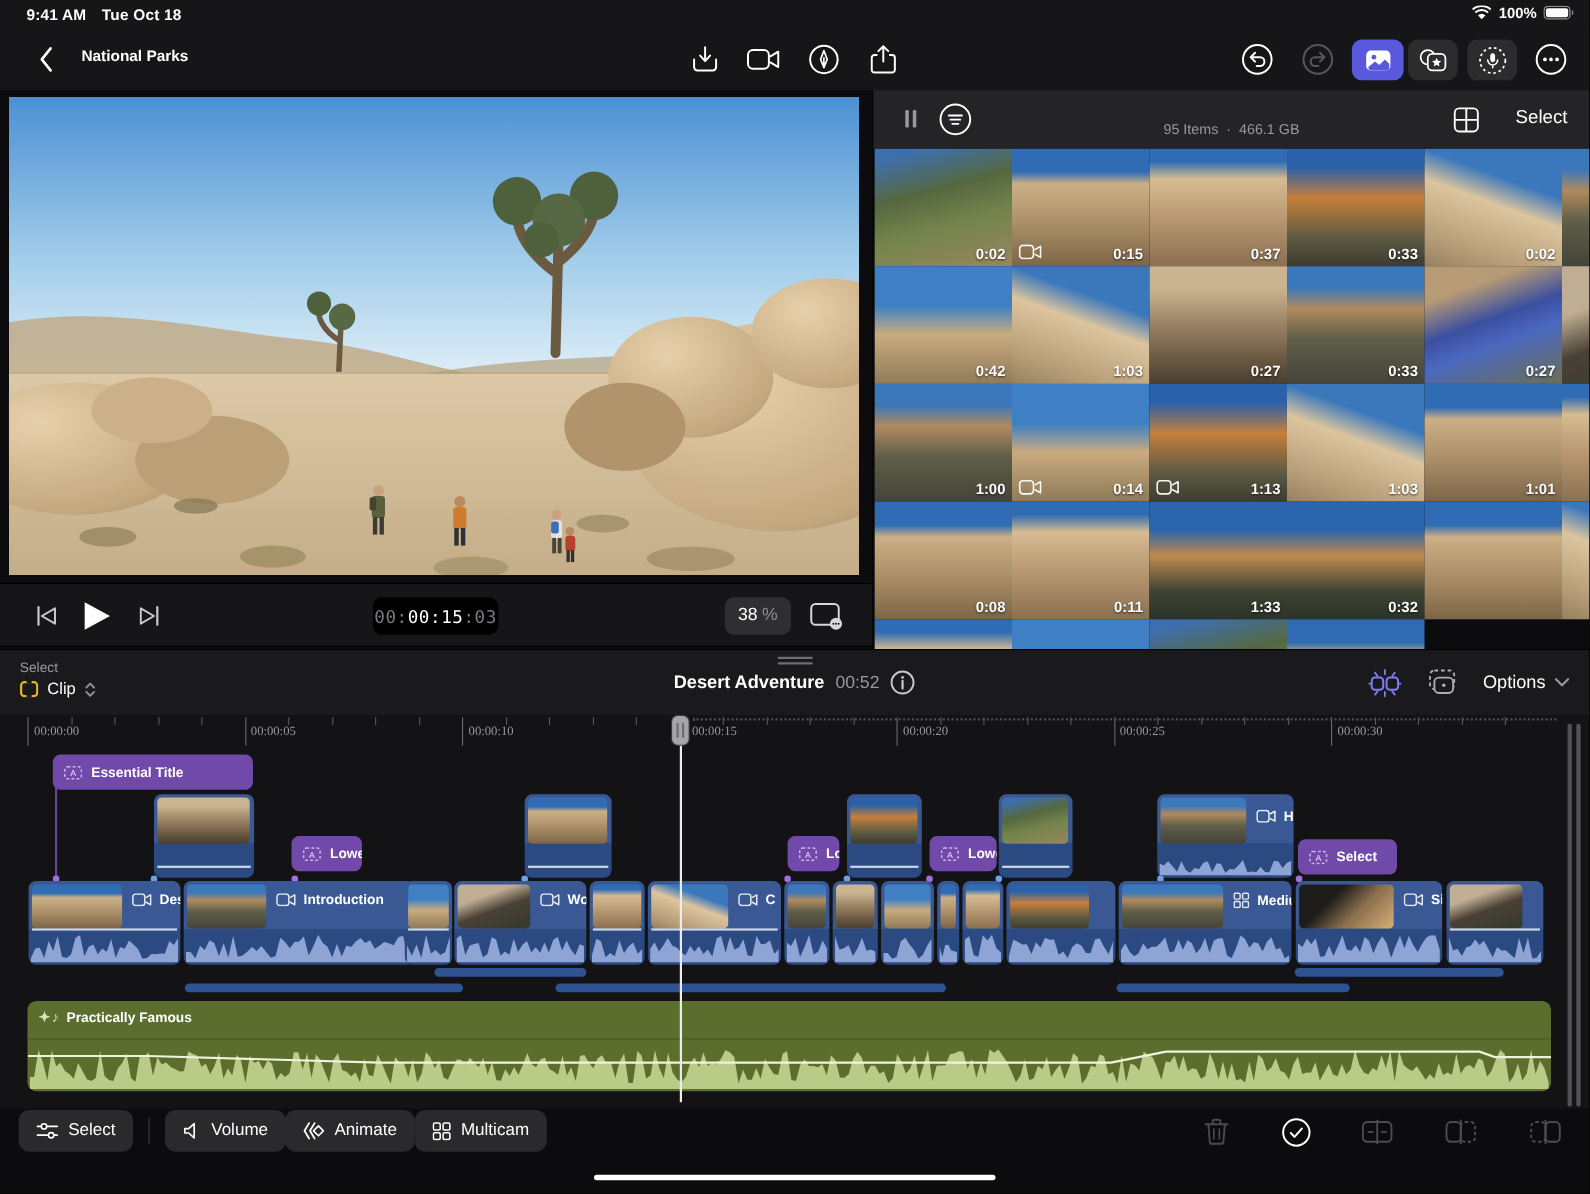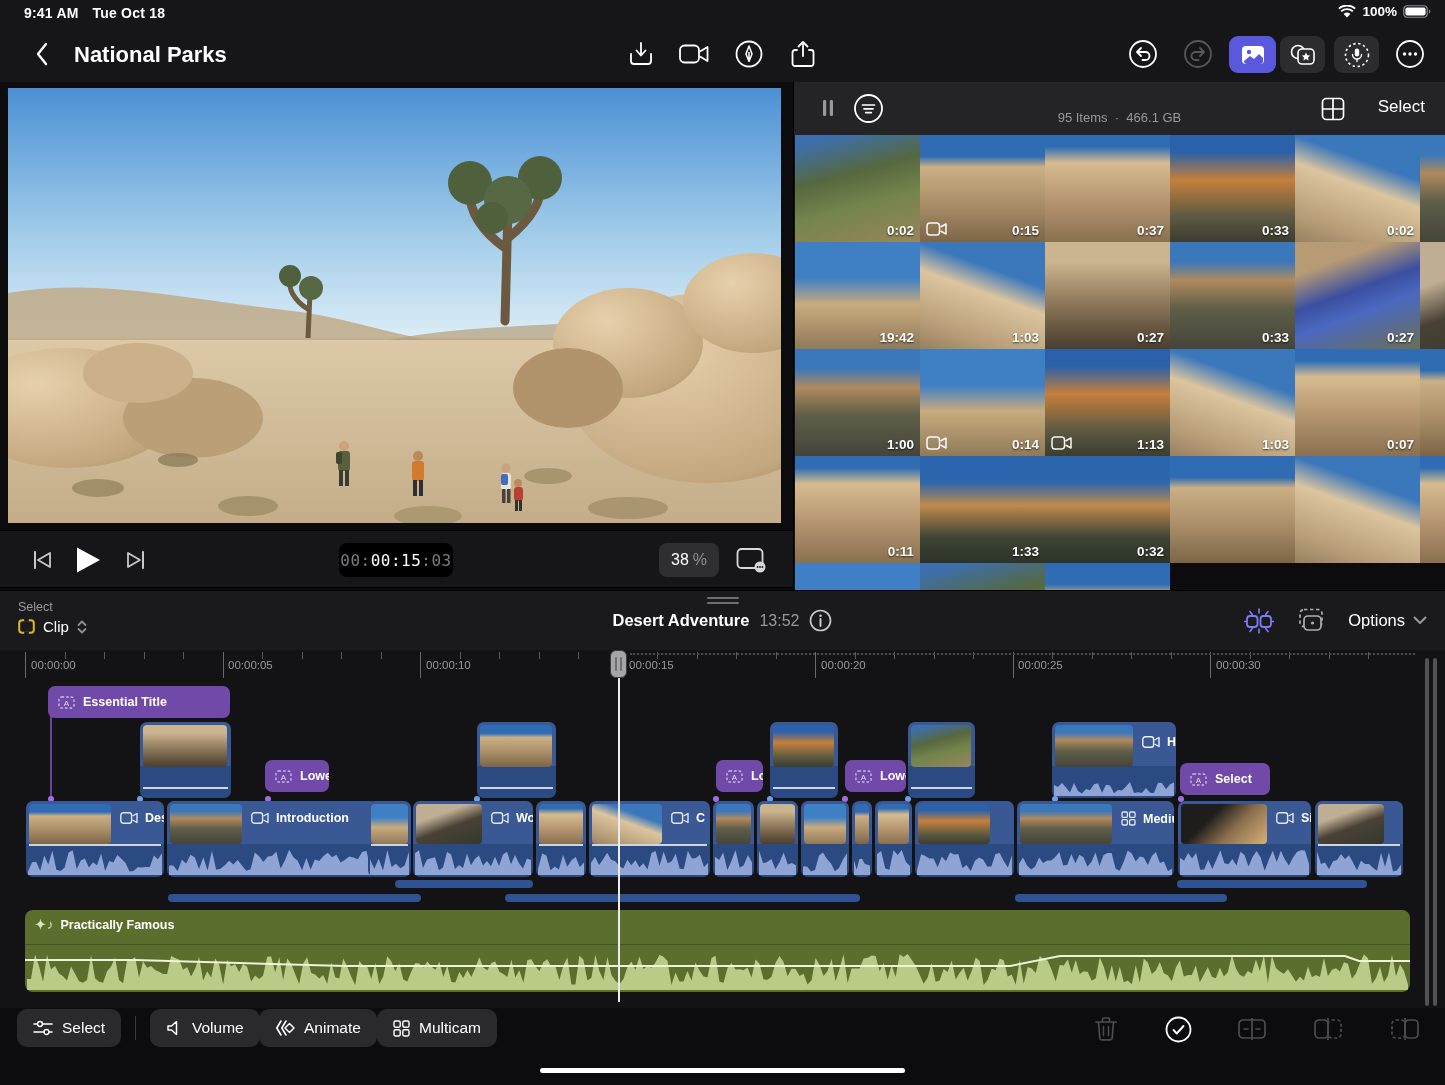--- a/index.html
+++ b/index.html
@@ -13,21 +13,21 @@
 
   
   .status-bar { position:absolute; left:0; top:0; width:100%; height:26px; background:#161618; color:#fff; }
   .status-left { position:absolute; left:24px; top:5px; font-size:14px; font-weight:700; letter-spacing:.2px; }
   .status-left .date { font-weight:700; margin-left:14px; }
   .status-right { position:absolute; right:14px; top:4px; display:flex; align-items:center; gap:6px; font-size:13.5px; font-weight:700; }
 
   
   .app-toolbar { position:absolute; left:0; top:26px; width:100%; height:56px; background:#161618; }
   .back-btn { position:absolute; left:28px; top:14px; width:26px; height:28px; display:flex; align-items:center; justify-content:center; }
-  .doc-title { position:absolute; left:74px; top:16px; font-size:22px; font-weight:700; color:#fff; }
+  .doc-title { position:absolute; left:74px; top:16px; font-size:14px; font-weight:700; color:#fff; }
   .tb-icon { position:absolute; top:14px; width:30px; height:28px; display:flex; align-items:center; justify-content:center; color:#fff; }
   .tb-btn { position:absolute; top:10px; height:37px; border-radius:9px; display:flex; align-items:center; justify-content:center; }
   .tb-dark { background:#2c2c2e; }
   .tb-blue { background:#5a58dc; }
 
   
   .viewer { position:absolute; left:8px; top:88px; width:773px; height:435px; background:#000; overflow:hidden; }
   .transport { position:absolute; left:0; top:530px; width:793px; height:58px; background:#161618; border-top:1px solid #000; border-bottom:1px solid #000; }
   .t-icon { position:absolute; top:14px; width:32px; height:30px; display:flex; align-items:center; justify-content:center; }
   .timecode { position:absolute; left:339px; top:12px; width:114px; height:34px; background:#000; border-radius:8px; display:flex; align-items:center; justify-content:center; font-family:"DejaVu Sans Mono", monospace; font-size:16px; letter-spacing:.5px; }
@@ -68,21 +68,21 @@
   .proj-center { position:absolute; left:0; top:0; width:100%; height:100%; display:flex; align-items:center; justify-content:center; gap:10px; pointer-events:none; }
   .proj-title { color:#fff; font-size:16.5px; font-weight:600; }
   .proj-dur { color:#98989d; font-size:16px; }
   .drag-handle { position:absolute; left:707px; top:6px; width:32px; }
   .drag-handle div { height:2px; background:#6e6e73; border-radius:2px; margin-bottom:3px; }
   .tlh-right { position:absolute; right:18px; top:0; height:100%; display:flex; align-items:center; gap:22px; }
   .options-lbl { color:#fff; font-size:16.5px; }
 
   
   .timeline { position:absolute; left:0; top:650px; width:100%; height:358px; background:#131315; }
-  .ruler { position:absolute; left:0; top:0; width:100%; height:34px; }
+  .ruler { position:absolute; left:0; top:0; width:100%; height:34px;font-family:Liberation Serif, serif; }
   .ruler .lbl { position:absolute; top:9px; font-size:11.5px; color:#98989d; }
   .tick { position:absolute; top:2px; width:1px; background:#5a5a5e; }
   .tick.major { height:26px; background:#6a6a6e; }
   .tick.minor { height:7px; }
   .ruler-dots { position:absolute; top:3px; height:0; border-top:2px dotted #4c4c50; }
 
   .overlay-track { position:absolute; left:0; top:36px; width:100%; height:114px; }
   .title-clip { position:absolute; height:32px; background:#7149a8; border-radius:7px; display:flex; align-items:center; gap:8px; padding:0 10px; overflow:hidden; }
   .title-clip .txt { color:#fff; font-size:12.5px; font-weight:600; white-space:nowrap; }
   .cv-clip { position:absolute; top:36px; height:76px; background:linear-gradient(180deg,#3a5894 0 58%,#2c4a82 58% 100%); border-radius:7px; overflow:hidden; }
@@ -413,21 +413,21 @@
           <span class="dur">0:33</span>
         </div>
       <div class="cell t-slope">
           <span class="dur">0:02</span>
         </div>
       <div class="cell t-people">
           <span class="dur">1:12</span>
         </div>
 
       <div class="cell t-stand">
-          <span class="dur">19:42</span>
+          <span class="dur">0:42</span>
         </div>
       <div class="cell t-slope">
           <span class="dur">1:03</span>
         </div>
       <div class="cell t-canyon">
           <span class="dur">0:27</span>
         </div>
       <div class="cell t-people">
           <span class="dur">0:33</span>
         </div>
@@ -455,20 +455,23 @@
             <svg width="21" height="14" viewBox="0 0 21 14">
               <rect x="1" y="1" width="12.5" height="12" rx="3" stroke="#fff" stroke-width="1.5" fill="none"></rect>
               <path d="M14.5 5 L20 2 v10 L14.5 9" stroke="#fff" stroke-width="1.5" fill="none" stroke-linejoin="round"></path>
             </svg>
           </span>
           <span class="dur">1:13</span>
         </div>
       <div class="cell t-slope">
           <span class="dur">1:03</span>
         </div>
+      <div class="cell t-rocks">
+          <span class="dur">1:01</span>
+        </div>
 
       <div class="cell t-rocks2">
           <span class="dur">0:07</span>
         </div>
       <div class="cell t-rocks">
           <span class="dur">0:08</span>
         </div>
       <div class="cell t-rocks2">
           <span class="dur">0:11</span>
         </div>
@@ -518,21 +521,21 @@
           </svg>
       </span>
     </div>
 
     <div class="drag-handle">
         <div></div>
         <div></div>
       </div>
     <div class="proj-center">
       <span class="proj-title">Desert Adventure</span>
-      <span class="proj-dur">13:52</span>
+      <span class="proj-dur">00:52</span>
       <span style="pointer-events:auto">
         <svg width="23" height="23" viewBox="0 0 23 23">
             <circle cx="11.5" cy="11.5" r="10" stroke="#c7c7cc" stroke-width="1.7" fill="none"></circle>
             <circle cx="11.5" cy="6.8" r="1.3" fill="#c7c7cc"></circle>
             <path d="M11.5 10 v7" stroke="#c7c7cc" stroke-width="2" stroke-linecap="round"></path>
           </svg>
       </span>
     </div>
 
     <div class="tlh-right">

